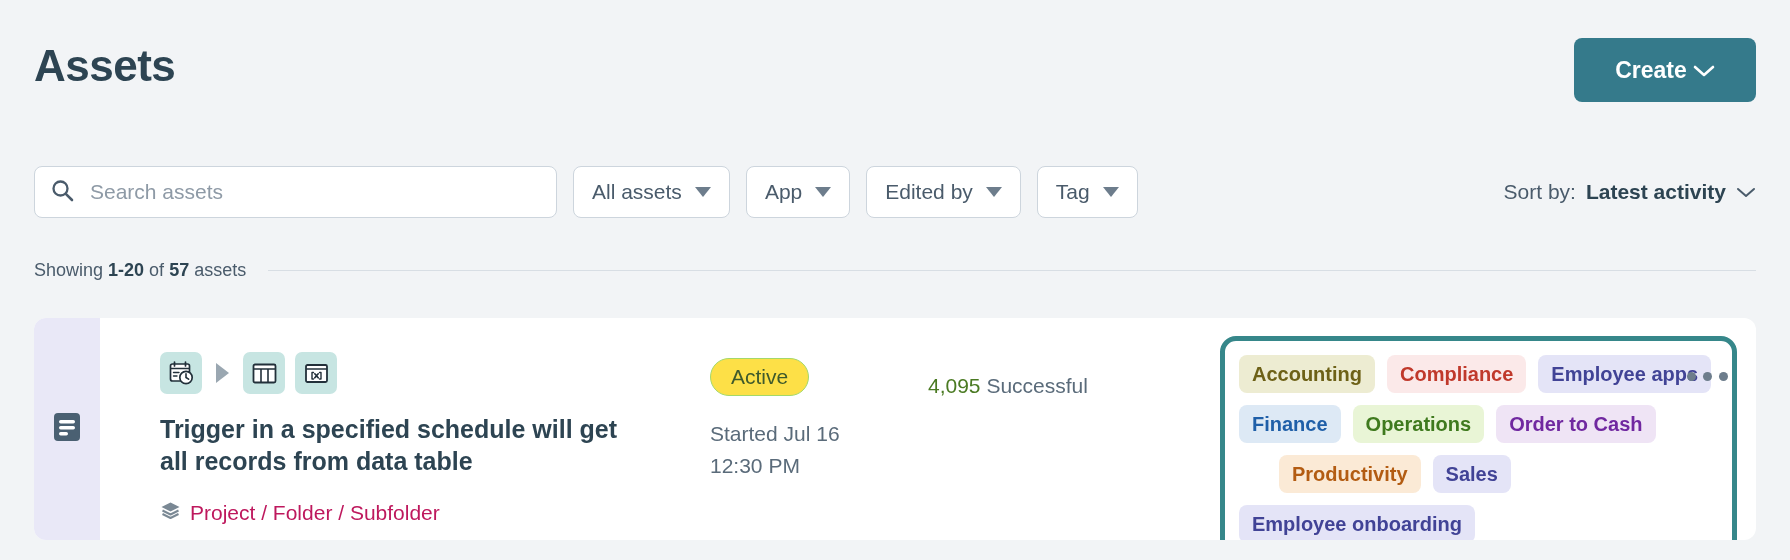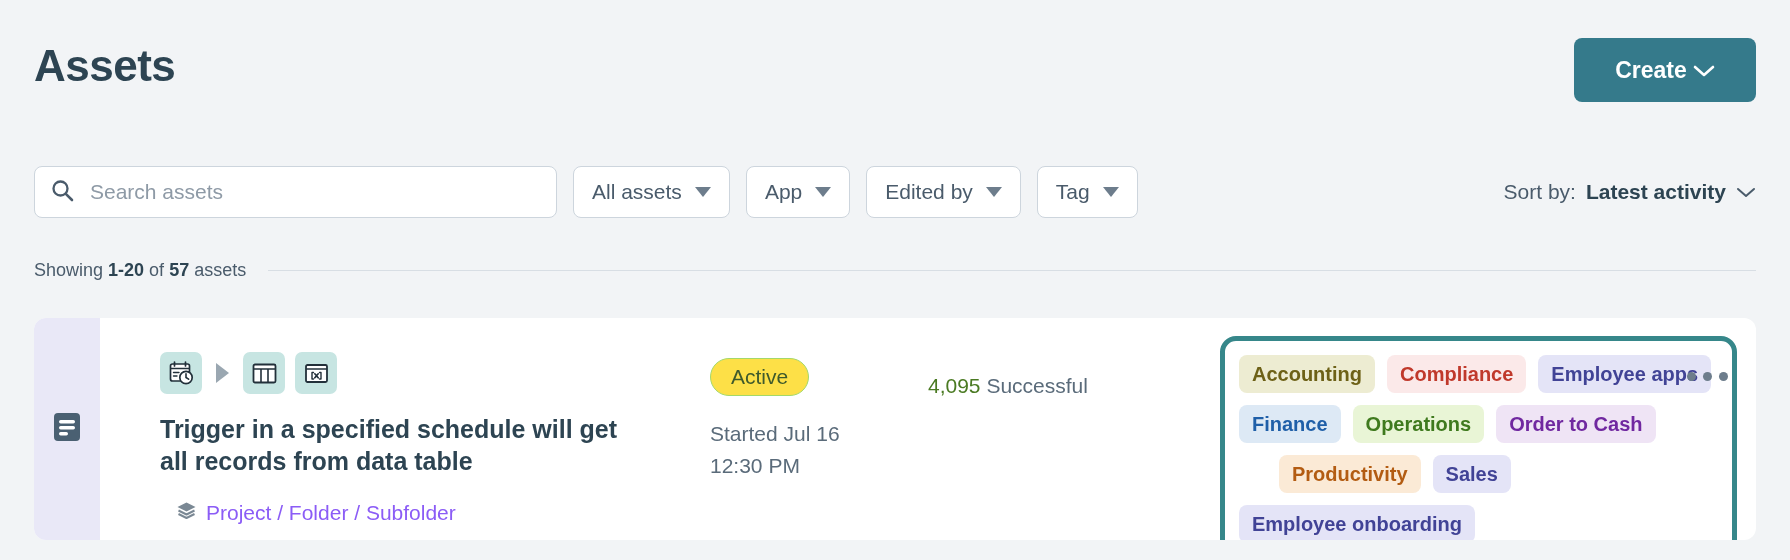--- a/index.html
+++ b/index.html
@@ -202,26 +202,26 @@
     left: 60px; top: 96px;
     width: 470px;
     font-size: 25px;
     font-weight: bold;
     color: #2d4452;
     line-height: 1.27;
     margin: 0;
   }
   .asset-breadcrumb {
     position: absolute;
-    left: 76px; top: 182px;
+    left: 60px; top: 182px;
     display: flex;
     align-items: center;
     gap: 9px;
     font-size: 21px;
-    color: #8b5cf6;
+    color: #be185d;
   }
 
   
   .status-col {
     position: absolute;
     left: 610px; top: 40px;
     width: 230px;
   }
   .status-badge {
     display: inline-flex;

